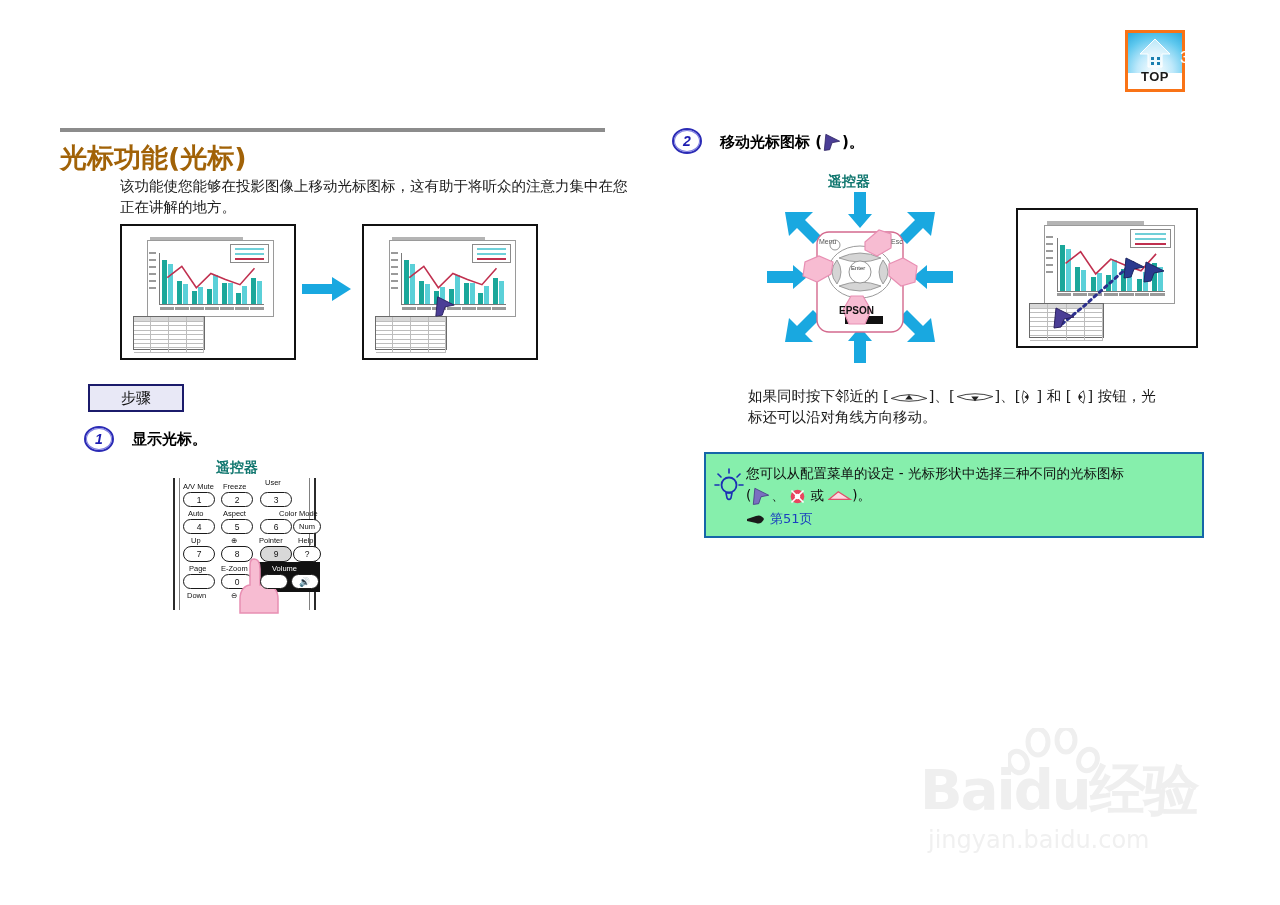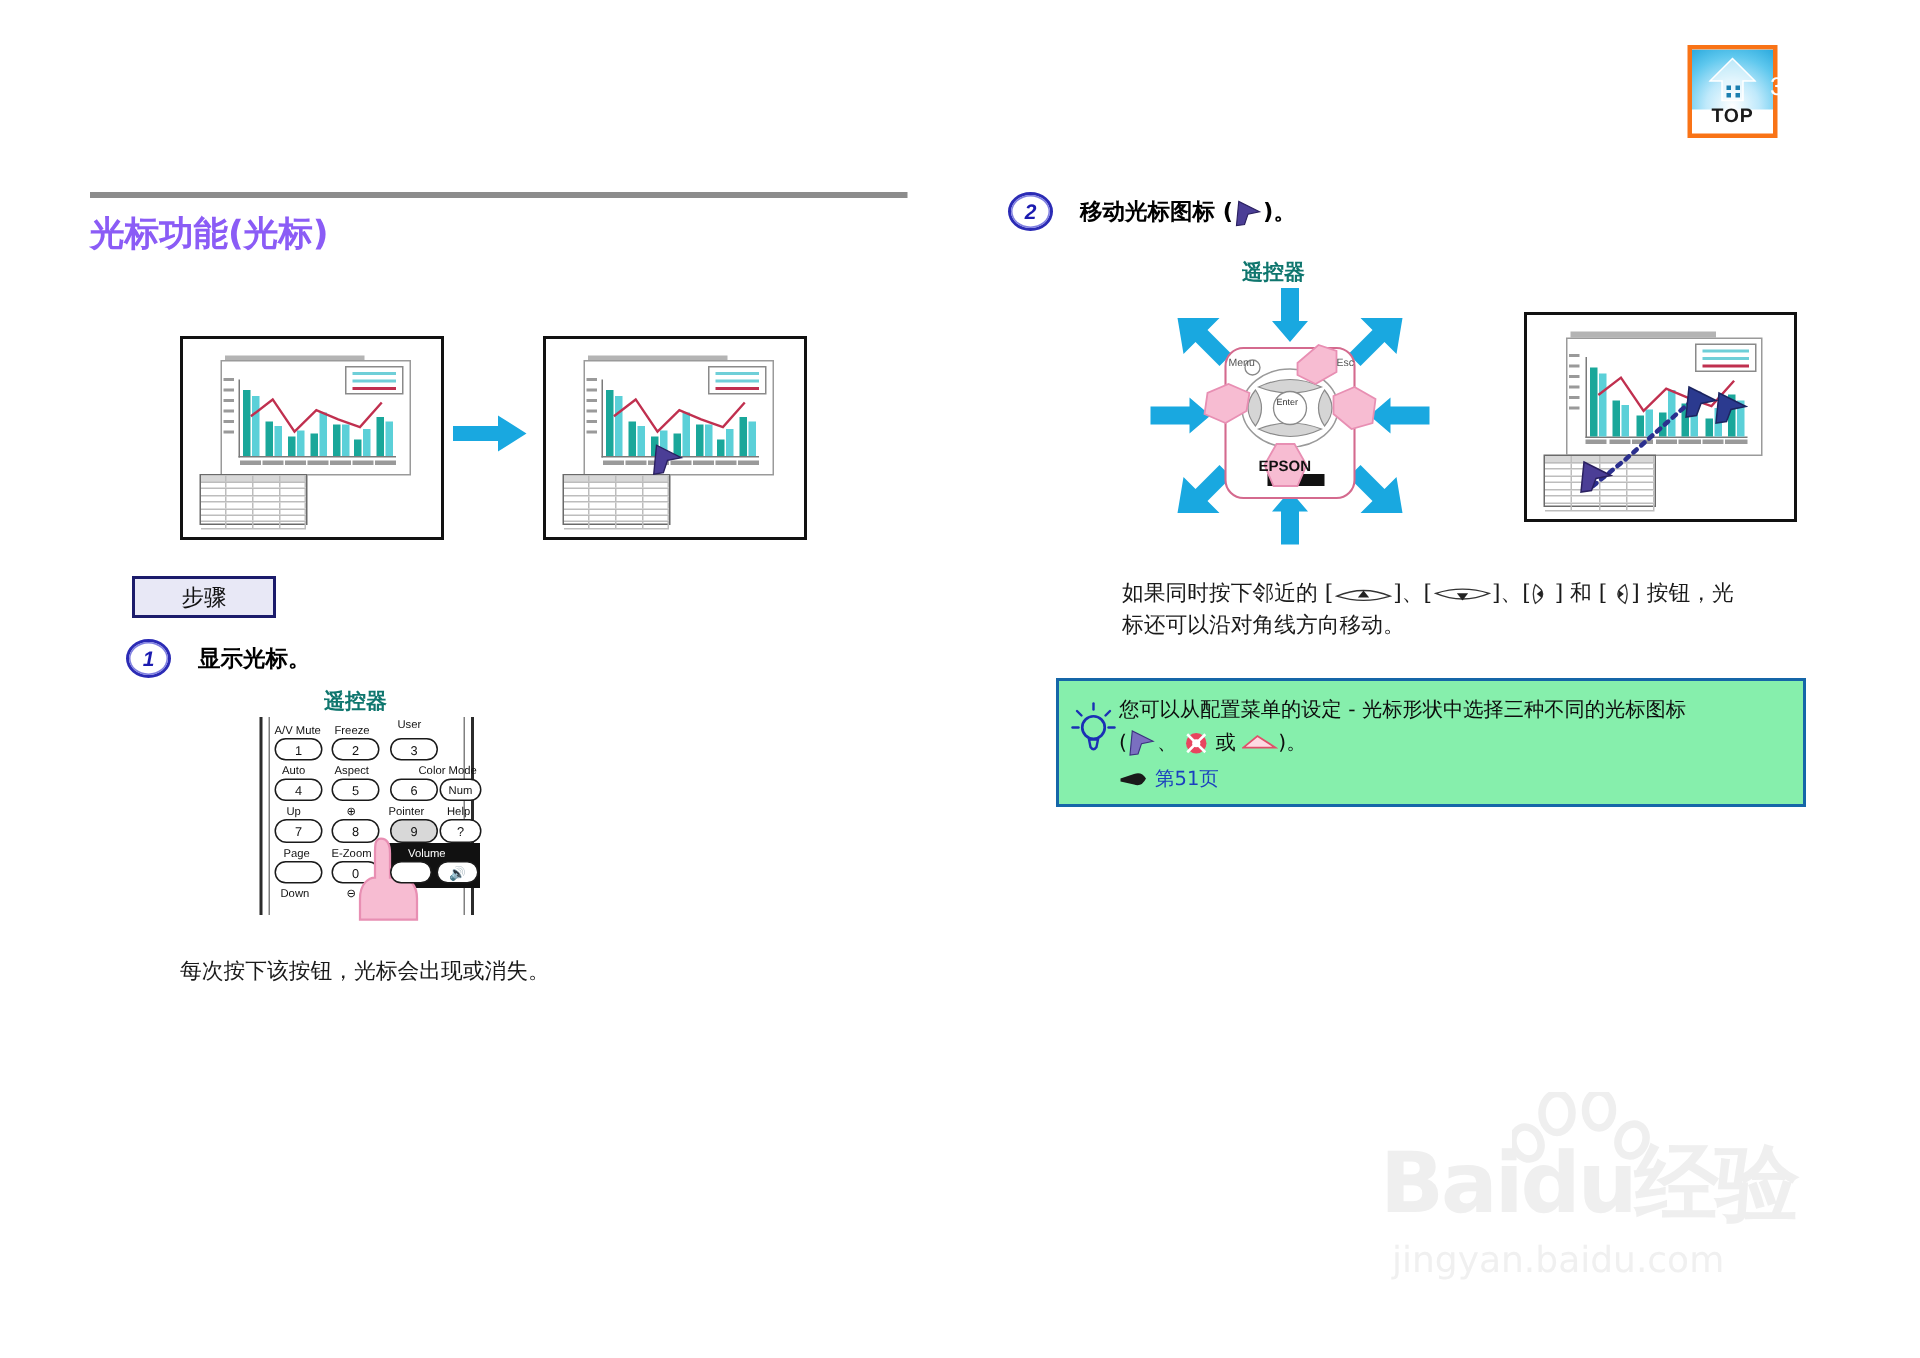--- a/index.html
+++ b/index.html
@@ -43,21 +43,21 @@
   .page-number{
     position:absolute;left:1180px;top:48px;width:40px;
     font-size:17px;color:#ffffff;text-align:left;
   }
   .rule{
     position:absolute;left:60px;top:128px;width:545px;height:4px;
     background:#8c8c8c;
   }
   .section-title{
     position:absolute;left:60px;top:140px;
-    font-size:23px;font-weight:bold;color:#8b5cf6;
+    font-size:27px;font-weight:bold;color:#a16207;
     font-family:"DejaVu Sans","Liberation Sans",sans-serif;
   }
   .body-text{
     position:absolute;
     font-size:14.5px;line-height:21px;color:#1a1a1a;
     font-family:"DejaVu Serif","Liberation Serif",serif;
   }
   #intro-text{left:120px;top:176px;width:520px;}
 
   
@@ -226,20 +226,21 @@
       <rect x="18" y="25" width="3" height="3" fill="#1b7fb0"></rect>
     </svg>
     <div class="top-word">TOP</div>
   </div>
 
   <div class="page-number">31</div>
 
   <div class="rule"></div>
   <div class="section-title">光标功能(光标)</div>
 
+  <div class="body-text" id="intro-text">该功能使您能够在投影图像上移动光标图标，这有助于将听众的注意力集中在您正在讲解的地方。</div>
 
   <div class="shot" style="left:120px;top:224px;width:172px;height:132px;">
     <div class="shot-inner">
       <div class="chart-titlebar"></div>
       <div class="chart-frame">
         <div class="axis-ticks">
           <span></span>
             <span></span>
             <span></span>
             <span></span>
@@ -521,21 +522,20 @@
     <div class="keycap" style="left:126px;top:96px;width:26px;height:13px;z-index:3;font-size:9px;">🔊</div>
 
     <div class="keylabel" style="left:22px;top:113px;">Down</div>
     <div class="keylabel" style="left:66px;top:113px;">⊖</div>
   </div>
 
   <svg class="hand" viewBox="0 0 62 62">
     <path d="M30 4 C34 4 36 8 36 14 L36 30 L42 30 C50 30 54 36 54 44 L54 58 L16 58 L16 44 C16 34 22 30 26 30 L26 14 C26 8 26 4 30 4 Z" fill="#f7bcd2" stroke="#e88fb3" stroke-width="1.5"></path>
   </svg>
 
-  <div class="body-text" style="left:120px;top:638px;width:430px;">每次按下该按钮，光标会出现或消失。</div>
 
   <div class="step-num" style="left:672px;top:128px;">
     <div class="oval"></div>
       <div class="oval2"></div>
     <em>2</em>
   </div>
   <div class="step-label" style="left:720px;top:132px;">
     <span>移动光标图标 (</span><svg class="inl" viewBox="0 0 24 26" style="width:20px;height:20px;">
         <polygon points="2,24 4,3 22,12 12,14 9,23" fill="#4b3e96" stroke="#2a2060" stroke-width="1"></polygon>
       </svg><span>)。</span>

